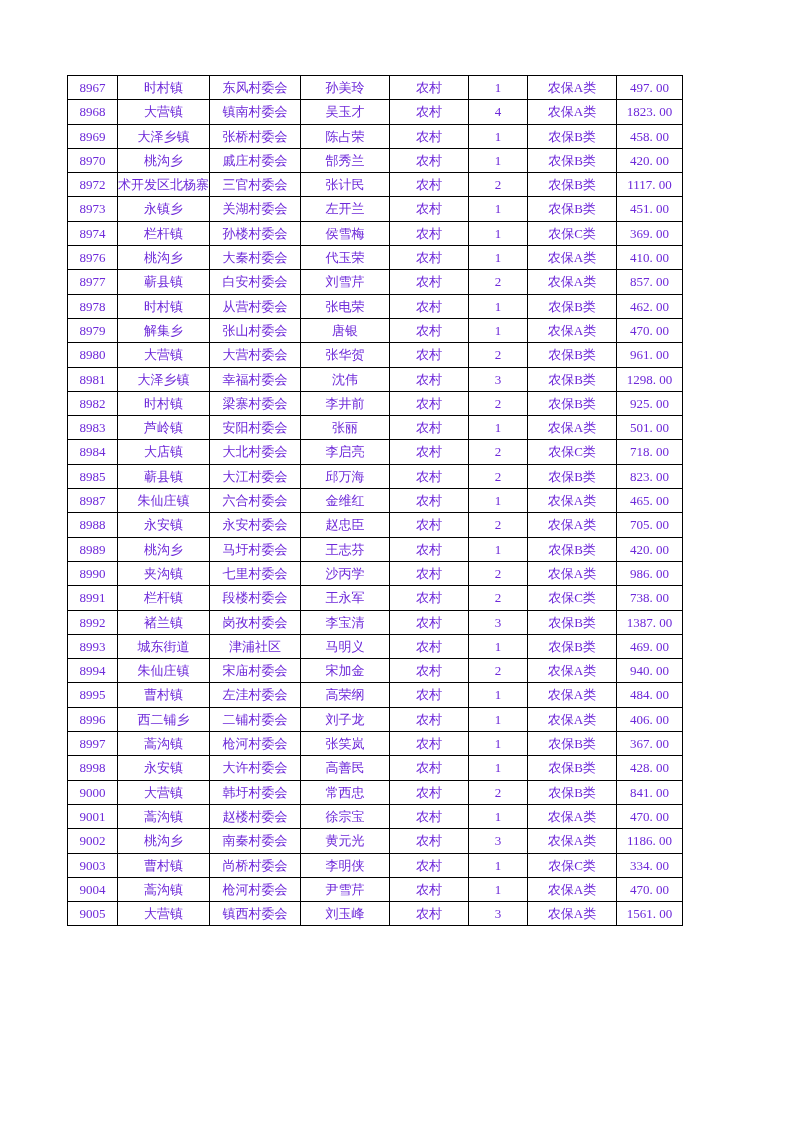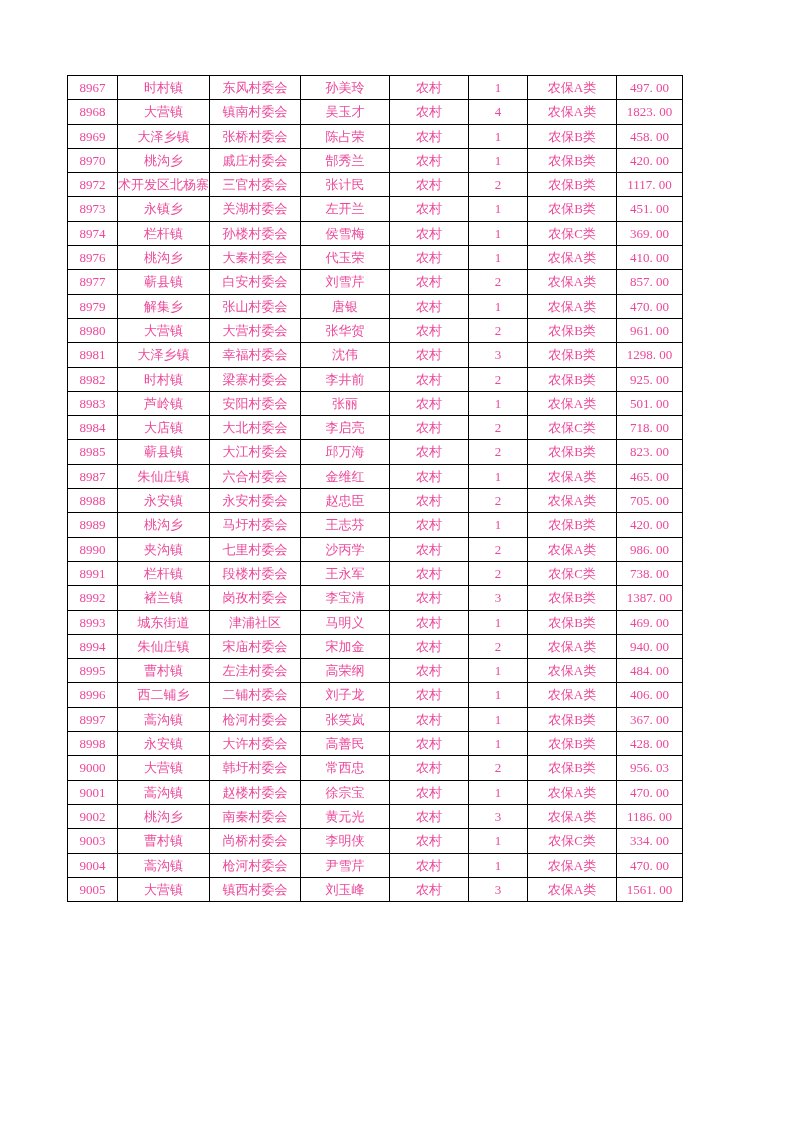--- a/index.html
+++ b/index.html
@@ -7,21 +7,21 @@
     padding: 0;
     background: #ffffff;
   }
   .page {
     position: relative;
     width: 793px;
     height: 958px;
     background: #ffffff;
     overflow: hidden;
     font-family: "Liberation Serif", "DejaVu Serif", serif;
-    color: #ec4899;
+    color: #6d28d9;
   }
   table.data-table {
     position: absolute;
     left: 67px;
     top: 75px;
     border-collapse: collapse;
     table-layout: fixed;
     font-size: 13px;
   }
   table.data-table td {
@@ -144,20 +144,30 @@
     <td>8977</td>
     <td>蕲县镇</td>
     <td>白安村委会</td>
     <td>刘雪芹</td>
     <td>农村</td>
     <td>2</td>
     <td>农保A类</td>
     <td>857. 00</td>
   </tr>
         <tr>
+    <td>8978</td>
+    <td>时村镇</td>
+    <td>从营村委会</td>
+    <td>张电荣</td>
+    <td>农村</td>
+    <td>1</td>
+    <td>农保B类</td>
+    <td>462. 00</td>
+  </tr>
+        <tr>
     <td>8979</td>
     <td>解集乡</td>
     <td>张山村委会</td>
     <td>唐银</td>
     <td>农村</td>
     <td>1</td>
     <td>农保A类</td>
     <td>470. 00</td>
   </tr>
         <tr>
@@ -341,21 +351,21 @@
     <td>428. 00</td>
   </tr>
         <tr>
     <td>9000</td>
     <td>大营镇</td>
     <td>韩圩村委会</td>
     <td>常西忠</td>
     <td>农村</td>
     <td>2</td>
     <td>农保B类</td>
-    <td>956. 03</td>
+    <td>841. 00</td>
   </tr>
         <tr>
     <td>9001</td>
     <td>蒿沟镇</td>
     <td>赵楼村委会</td>
     <td>徐宗宝</td>
     <td>农村</td>
     <td>1</td>
     <td>农保A类</td>
     <td>470. 00</td>

